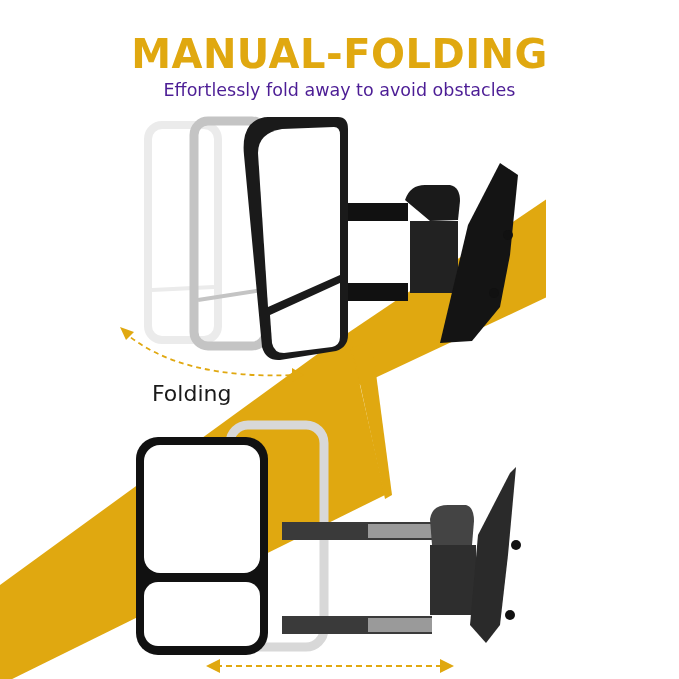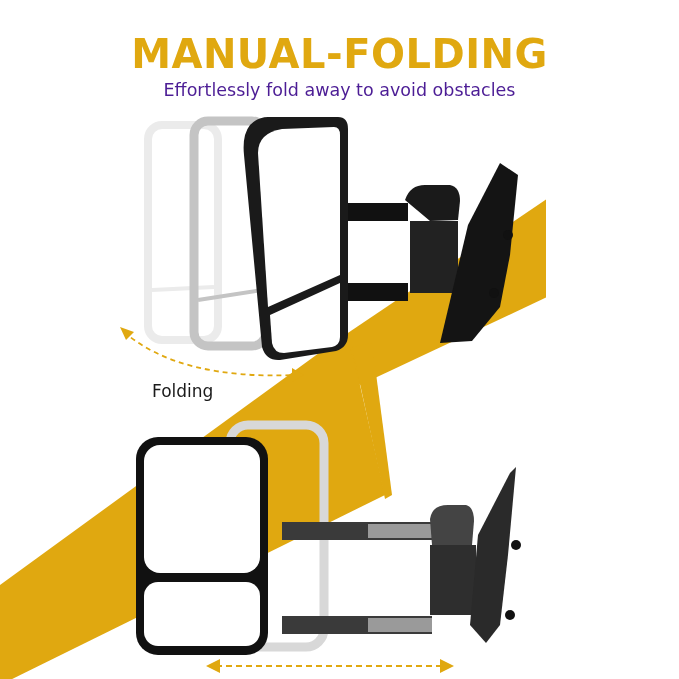--- a/index.html
+++ b/index.html
@@ -1,20 +1,20 @@
 <!DOCTYPE html>
 <html><head>
 <meta charset="utf-8">
 <style>
   html,body{margin:0;padding:0;background:#fff;}
   .canvas{position:relative;width:546px;height:679px;overflow:hidden;background:#fff;font-family:"Liberation Sans",sans-serif;margin-top:25px;}
   .bg{position:absolute;left:0;top:0;}
   .title{position:absolute;left:0;width:679px;top:6px;text-align:center;font-family:"DejaVu Sans",sans-serif;font-weight:bold;font-size:40px;letter-spacing:0.5px;color:#e0a810;}
   .subtitle{position:absolute;left:0;width:679px;top:55px;text-align:center;font-family:"DejaVu Sans",sans-serif;font-size:17.5px;color:#4c1d95;}
-  .label{position:absolute;font-family:"DejaVu Sans",sans-serif;font-size:17px;color:#1a1a1a;}
+  .label{position:absolute;font-family:"DejaVu Sans",sans-serif;font-size:22px;color:#1a1a1a;}
 </style>
 </head>
 <body>
 
 <div class="canvas">
 
   <svg class="bg" width="679" height="679" viewBox="0 0 679 679">
 
     <polygon points="679,85 679,210 360,360 330,320" fill="#e0a810"></polygon>
     <polygon points="350,322 330,320 0,560 0,660 385,470 360,360" fill="#e0a810"></polygon>

